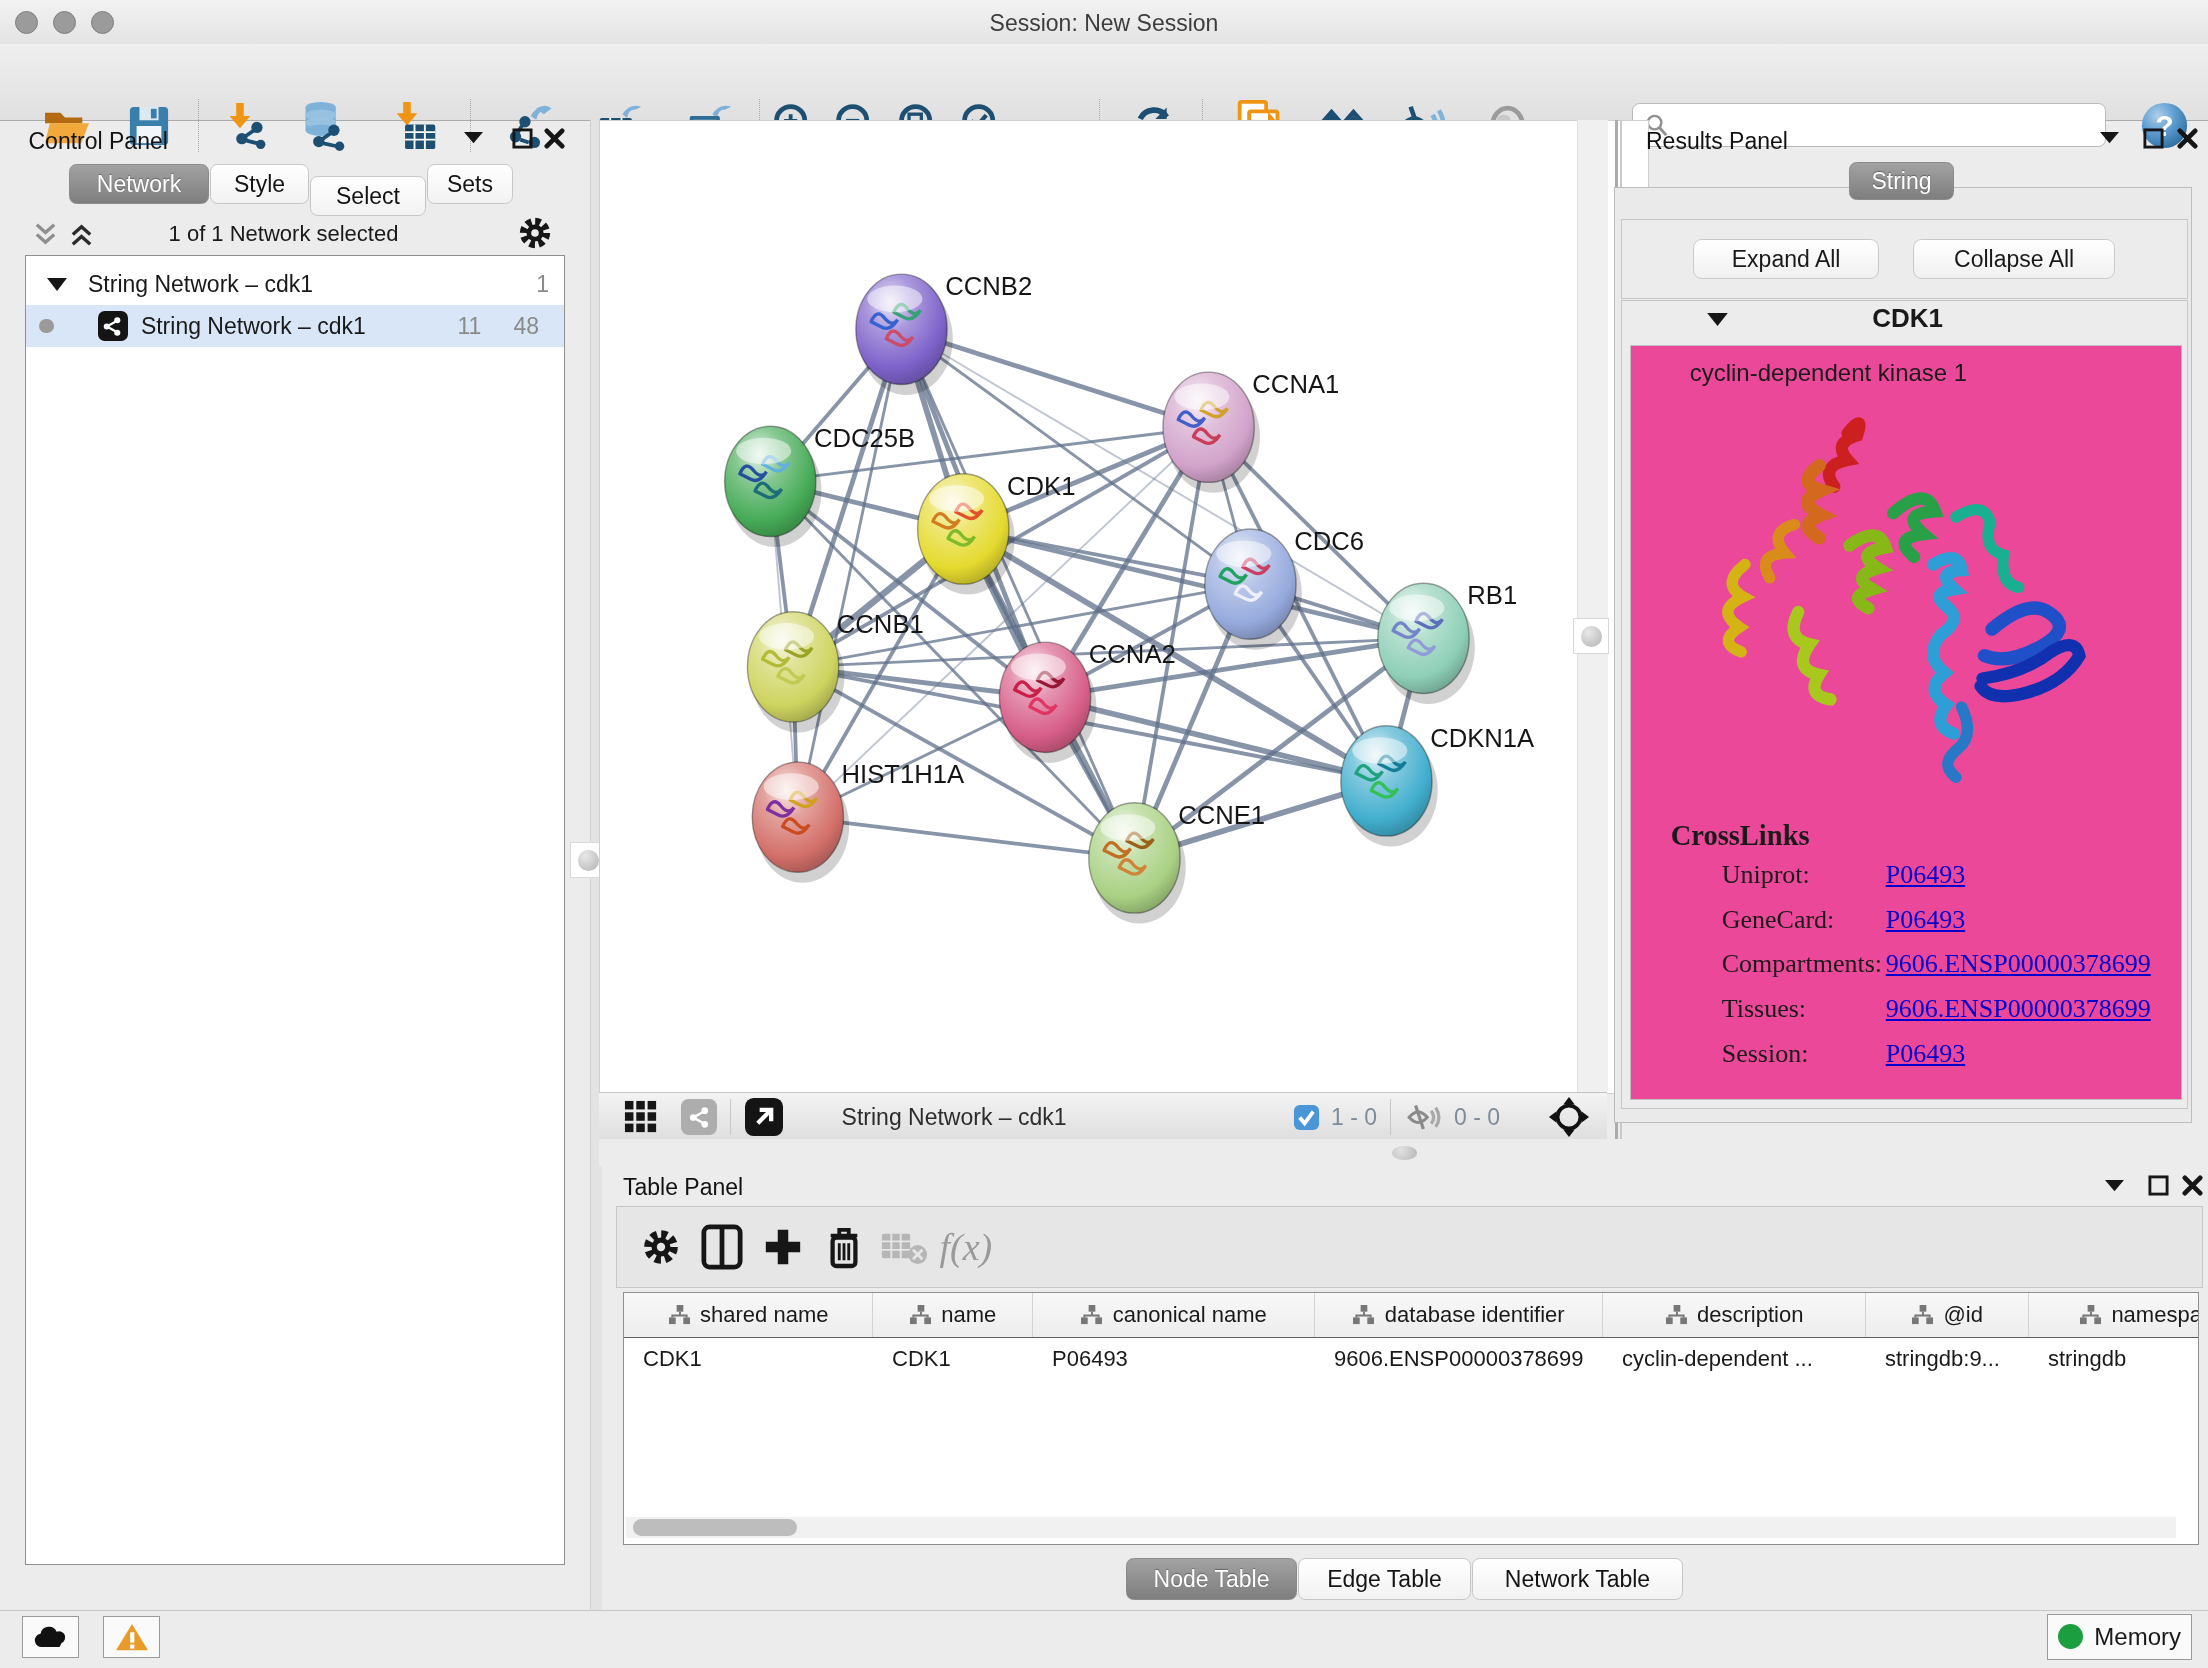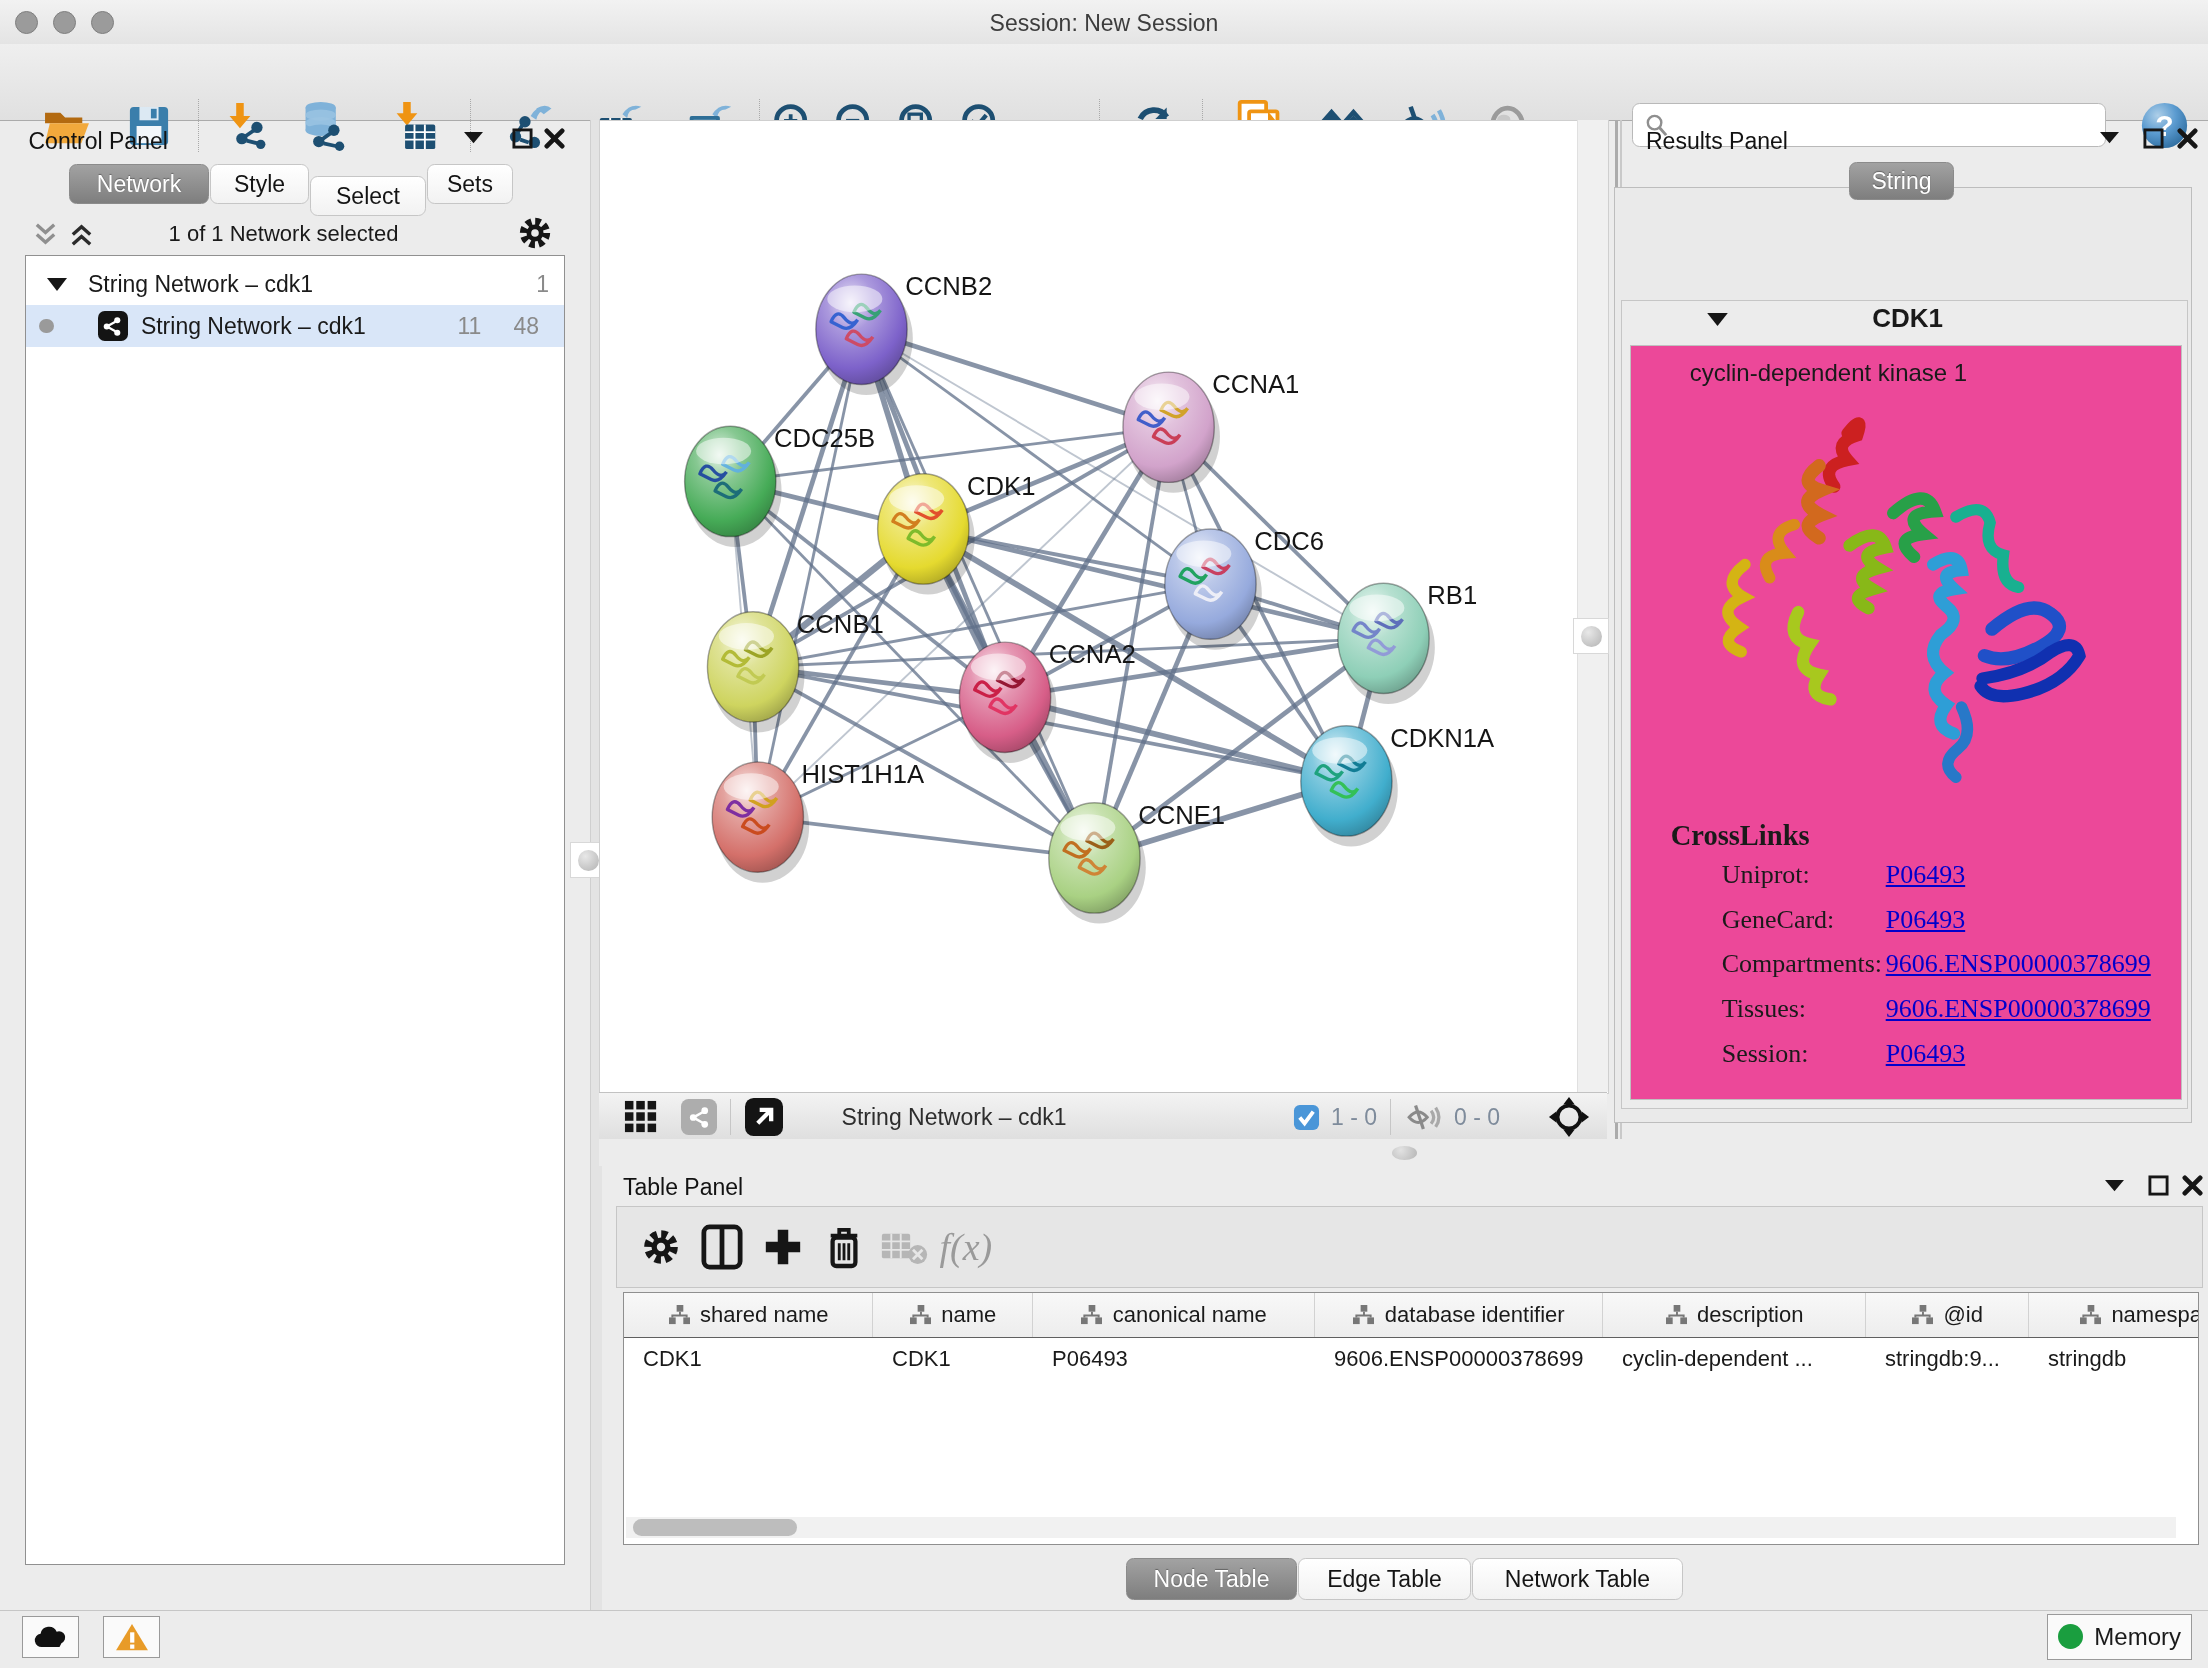--- a/index.html
+++ b/index.html
@@ -29,21 +29,21 @@
            text-shadow:0 -1px 1px rgba(0,0,0,.35);}
   .treebox{left:25px;top:255px;width:538px;height:1308px;background:#fff;border:1.9px solid #909090;}
   .trow{position:absolute;left:0;width:100%;height:42px;display:flex;align-items:center;}
   .trow.sel{background:#d9e6f8;}
   .gray-num{color:#8a8a8a;font-size:23px;}
   .tri-down{width:0;height:0;border-left:10.5px solid transparent;border-right:10.5px solid transparent;
             border-top:13.3px solid #161616;}
   .share-badge{width:30px;height:30px;background:#141414;border-radius:6.7px;display:flex;
                align-items:center;justify-content:center;}
   
-  .netarea{left:599px;top:120px;width:1008px;height:972px;background:#ffffff;border:1px solid #cfcfcf;}
+  .netarea{left:599px;top:120px;width:1008px;height:972px;background:#ffffff;border:1px solid #cfcfcf;padding-left:40px;}
   .nettool{left:599px;top:1092px;width:1008px;height:48px;background:linear-gradient(#f3f3f3,#dedede);
            border-top:1.9px solid #c2c2c2;display:flex;align-items:center;}
   .nt-sep{height:36px;border-left:1.9px solid #c6c6c6;margin:0 13.3px;}
   
   .split-handle{width:34px;height:34px;background:#fff;border:1px solid #d8d8d8;display:flex;
                 align-items:center;justify-content:center;}
   .split-dot{width:21px;height:21px;border-radius:50%;background:radial-gradient(circle at 35% 30%,#e8e8e8,#b2b2b2);}
   
   .rbox{background:#eaeaea;border:1.9px solid #bdbdbd;}
   .btn{background:linear-gradient(#ffffff,#f0f0f0);border:1.9px solid #c9c9c9;border-radius:8.6px;
@@ -629,20 +629,28 @@
       <svg width="21" height="21" viewBox="0 0 22 22">
           <path d="M3 3 L19 19 M19 3 L3 19" stroke="#161616" stroke-width="5" stroke-linecap="round"></path>
         </svg>
       </div>
 
     <div class="abs rbox" style="left:-8.6px;top:67px;width:576px;height:934px"></div>
     <div class="abs tab sel" style="left:226px;top:42px;width:105px;height:38px">
       <span>String</span>
       </div>
 
+    <div class="abs" style="left:-1.9px;top:99px;width:565px;height:78px;background:#ececec;border:1px solid #c6c6c6">
+      <div class="abs btn" style="left:71px;top:19px;width:186px;height:40px">
+        <span>Expand All</span>
+        </div>
+      <div class="abs btn" style="left:291px;top:19px;width:202px;height:40px">
+        <span>Collapse All</span>
+        </div>
+    </div>
 
     <div class="abs" style="left:-1.9px;top:180px;width:565px;height:807px;background:#ececec;border:1px solid #c6c6c6">
       <div class="abs" style="left:84px;top:11.4px">
         <svg width="23" height="15" viewBox="0 0 24 16">
             <path d="M1 1 h22 L12 15 z" fill="#161616"></path>
           </svg>
         </div>
       <div class="abs" style="left:143px;top:1.9px;width:285px;text-align:center;font-size:26px;font-weight:bold">CDK1</div>
       <div class="abs" style="left:7.6px;top:44px;width:550px;height:753px;background:#ec4899;border:1px solid #c0c0c0">
         <div class="abs" style="left:59px;top:13.3px;font-size:24px">cyclin-dependent kinase 1</div>

